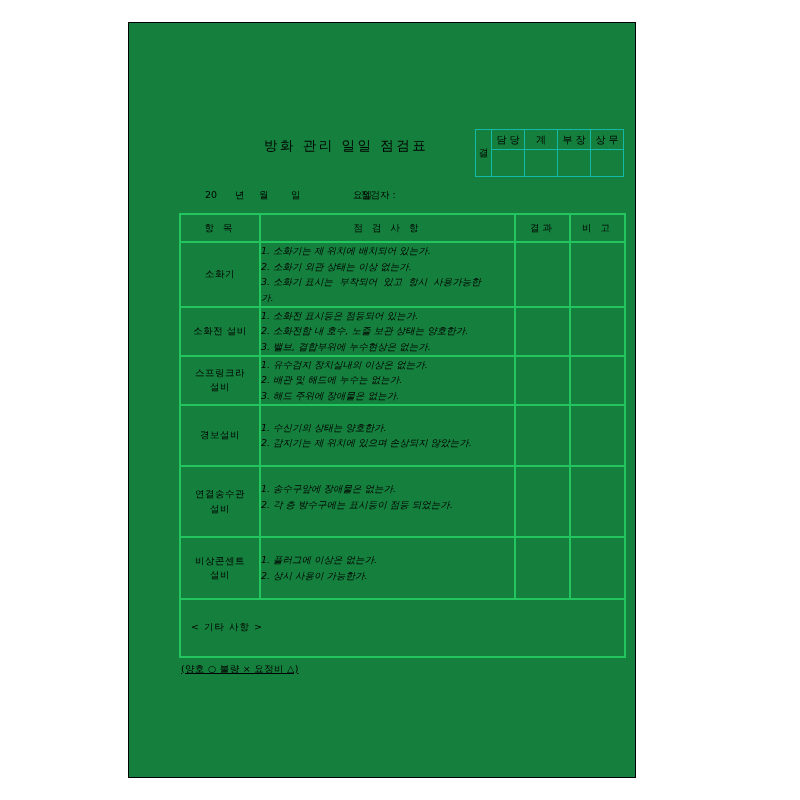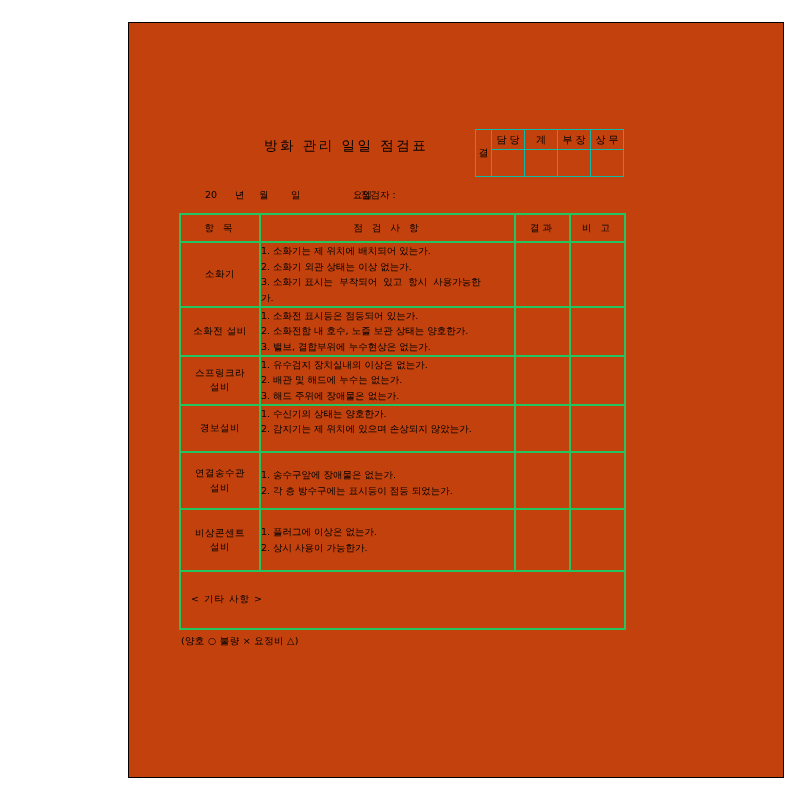--- a/index.html
+++ b/index.html
@@ -11,24 +11,24 @@
     width: 800px;
     height: 800px;
     font-family: "DejaVu Sans", "Liberation Sans", sans-serif;
     color: #000000;
     overflow: hidden;
   }
   .page {
     position: absolute;
     left: 128px;
     top: 22px;
-    width: 656px;
+    width: 508px;
     height: 756px;
     border: 1px solid #000000;
-    background: #c2410c;
+    background: #15803d;
     box-sizing: border-box;
   }
   .sheet {
     position: absolute;
     left: 50px;
     top: 100px;
     width: 445px;
   }
 
   
@@ -113,40 +113,42 @@
 
   td.item {
     text-align: center;
     line-height: 1.5;
     letter-spacing: 0.5px;
     padding: 3px 2px;
   }
   td.detail {
     padding: 7px 8px 7px 10px;
     line-height: 1.65;
+    font-style: italic;
   }
   td.detail div {
     white-space: pre-wrap;
   }
   td.result, td.note { }
 
   .etc-row td {
     height: 56px;
     vertical-align: top;
   }
   .etc-label {
     padding: 8px 0 0 10px;
     font-size: 9.5px;
     letter-spacing: 1px;
   }
   .legend {
     margin-top: 5px;
     font-size: 9.5px;
     padding-left: 2px;
     letter-spacing: 0.3px;
+    text-decoration: underline;
   }
 </style>
 </head>
 <body>
 
 <div class="page">
   <div class="sheet">
 
     <div class="header-row">
       <div class="doc-title">방화 관리 일일 점검표</div>
@@ -227,32 +229,32 @@
             <div>1. 유수검지 장치실내의 이상은 없는가.</div>
             <div>2. 배관 및 해드에 누수는 없는가.</div>
             <div>3. 해드 주위에 장애물은 없는가.</div>
           </td>
           <td class="result"></td>
           <td class="note"></td>
         </tr>
 
         <tr>
           <td class="item">경보설비</td>
-          <td class="detail" style="padding-bottom:14px;">
+          <td class="detail" style="padding-top:14px;padding-bottom:14px;">
             <div>1. 수신기의 상태는 양호한가.</div>
             <div>2. 감지기는 제 위치에 있으며 손상되지 않았는가.</div>
           </td>
           <td class="result"></td>
           <td class="note"></td>
         </tr>
 
         <tr>
           <td class="item" style="white-space:pre-line;">연결송수관
 설비</td>
-          <td class="detail" style="padding-top:14px;padding-bottom:10px;">
+          <td class="detail" style="padding-top:14px;padding-bottom:24px;">
             <div>1. 송수구앞에 장애물은 없는가.</div>
             <div>2. 각 층 방수구에는 표시등이 점등 되었는가.</div>
           </td>
           <td class="result"></td>
           <td class="note"></td>
         </tr>
 
         <tr>
           <td class="item" style="white-space:pre-line;">비상콘센트
 설비</td>

